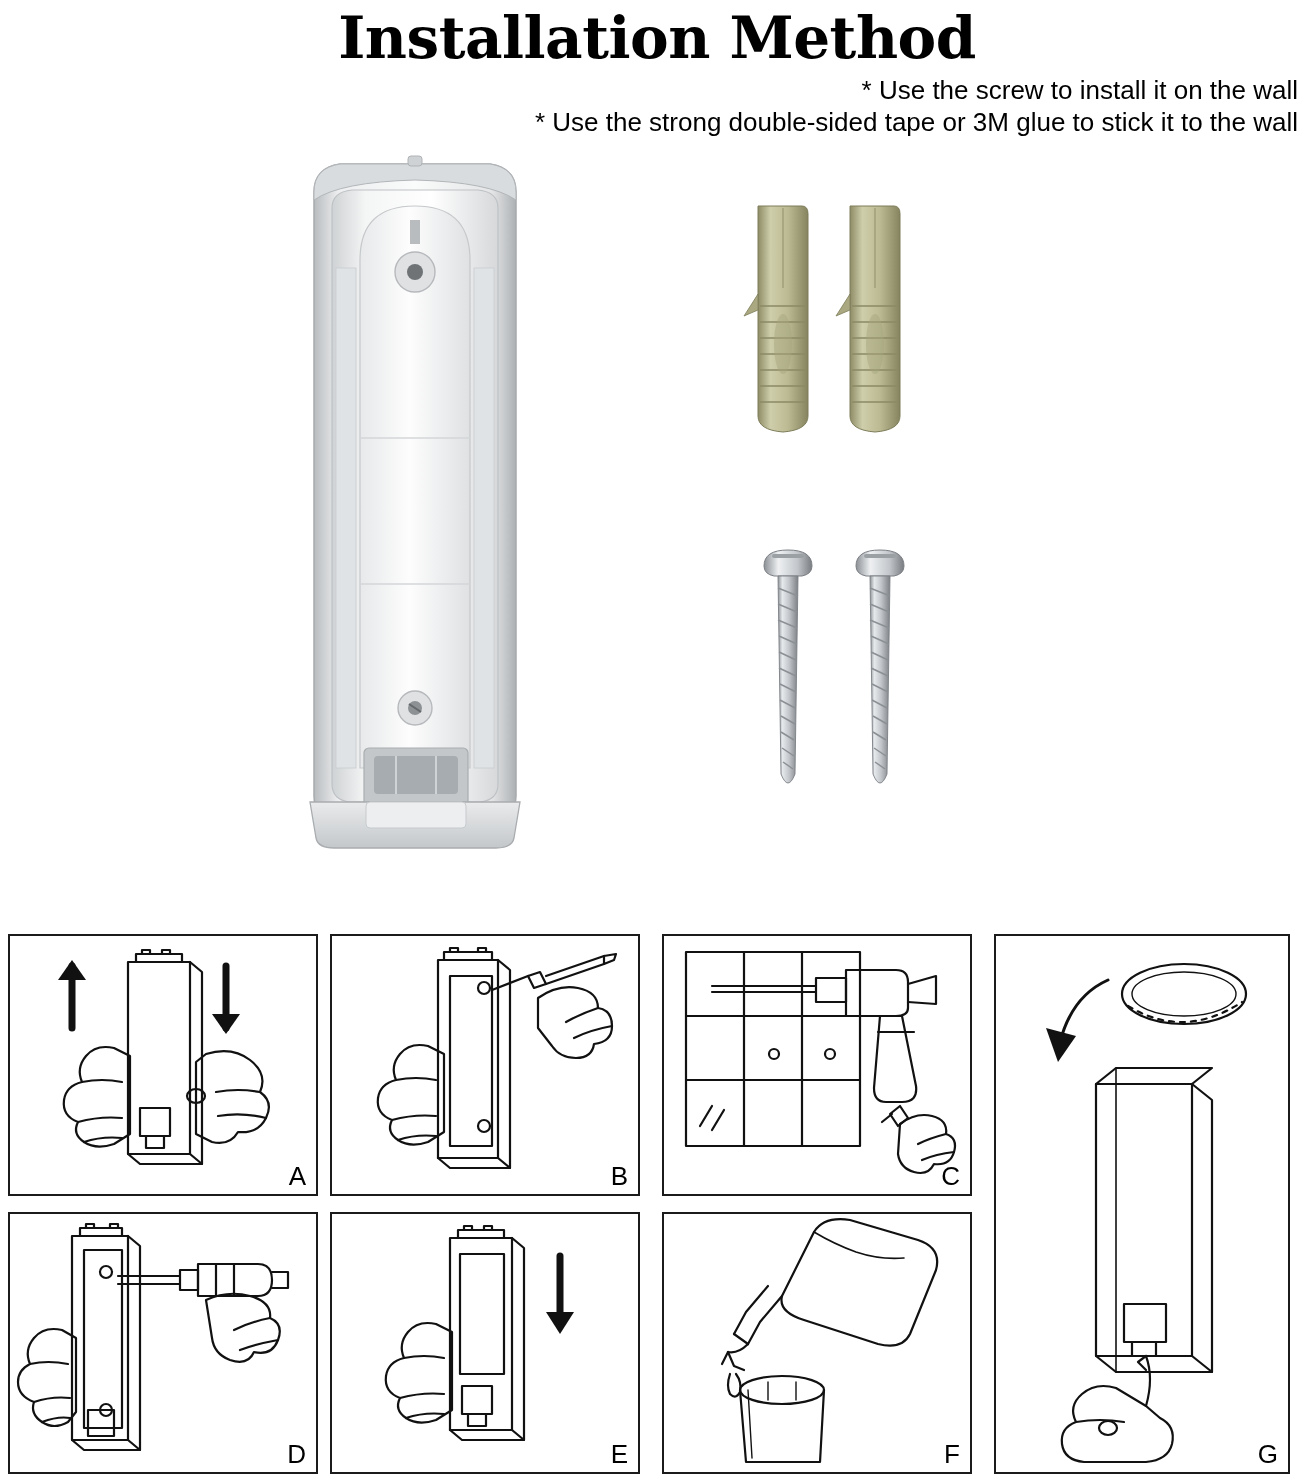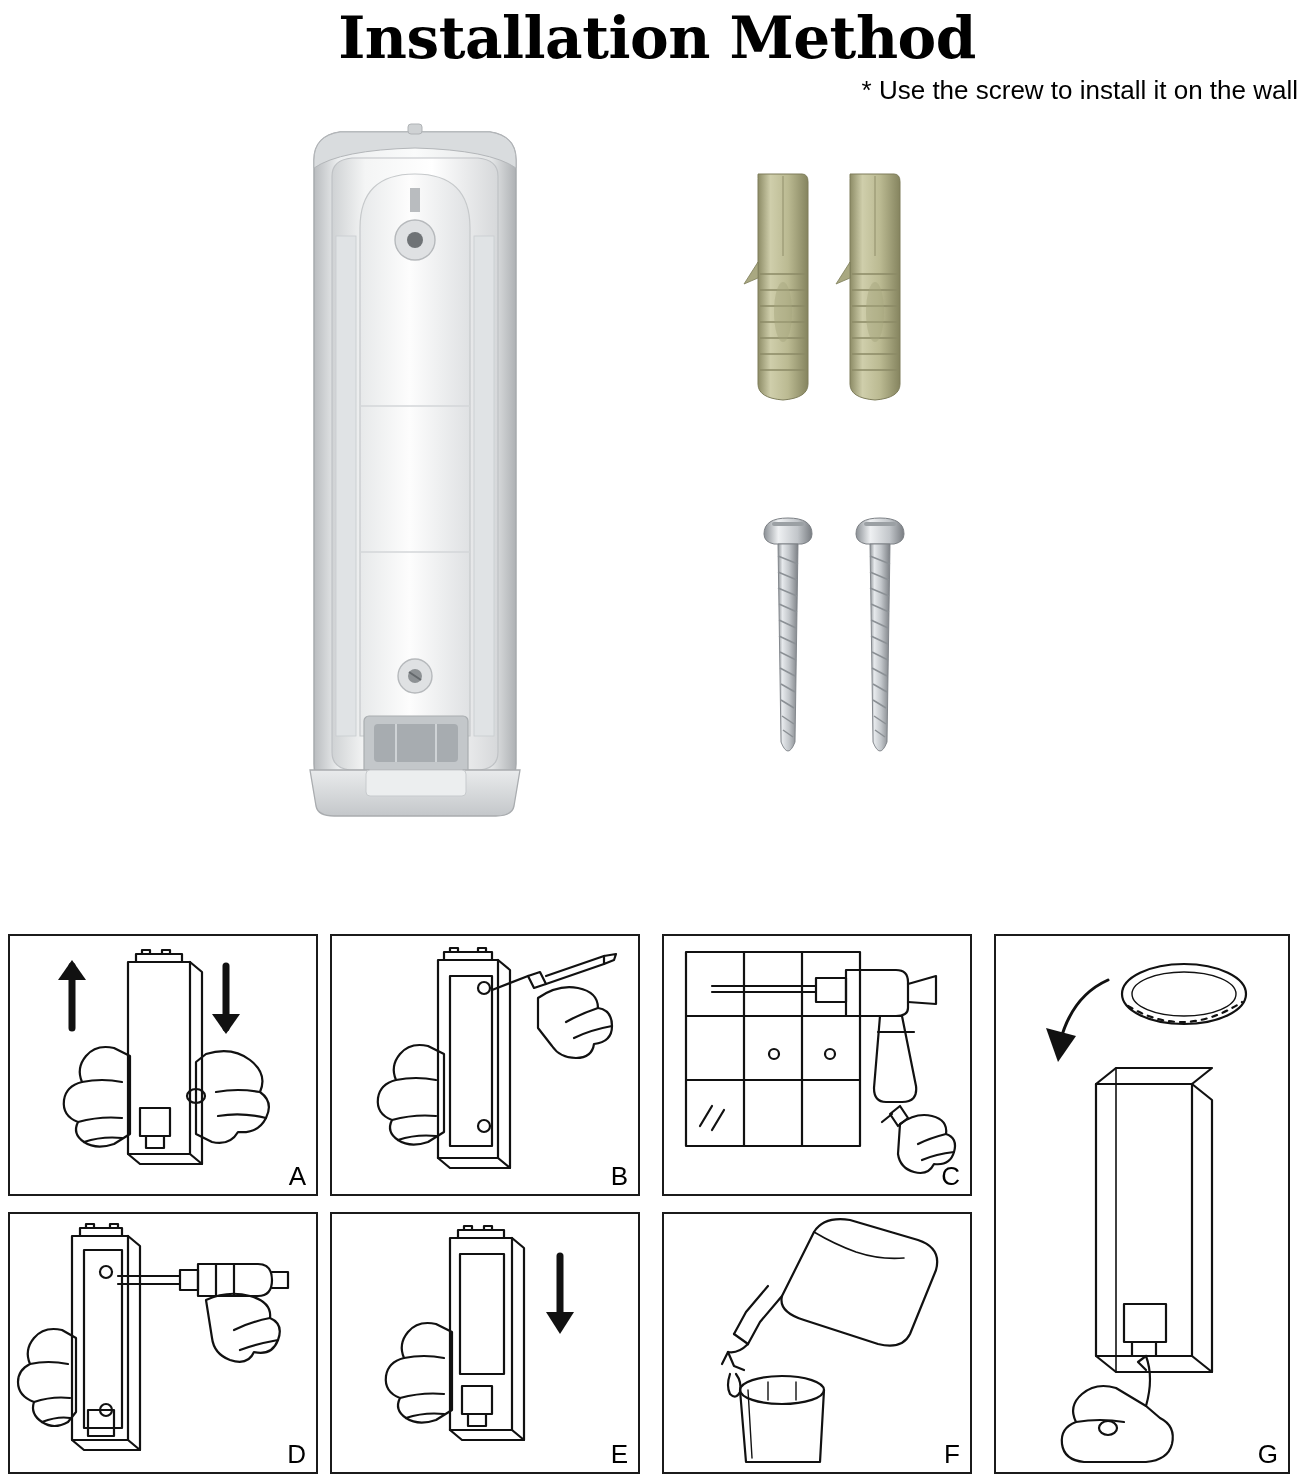--- a/index.html
+++ b/index.html
@@ -89,20 +89,21 @@
   .c-e { left: 322px;  top: 278px; width: 310px; height: 262px; }
   .c-f { left: 654px;  top: 278px; width: 310px; height: 262px; }
 </style>
 </head>
 <body>
 
 <div class="page">
 
   <h1 class="title">Installation Method</h1>
   <div class="subtitle">* Use the screw to install it on the wall</div>
+  <div class="subtitle">* Use the strong double-sided tape or 3M glue to stick it to the wall</div>
 
   <div class="hero">
 
     <div class="dispenser">
       <svg width="230" height="710" viewBox="0 0 230 710">
         <defs>
           <linearGradient id="shellG" x1="0" y1="0" x2="1" y2="0">
             <stop offset="0%" stop-color="#b9bcbf"></stop>
             <stop offset="12%" stop-color="#eceeef"></stop>
             <stop offset="50%" stop-color="#fafbfb"></stop>

